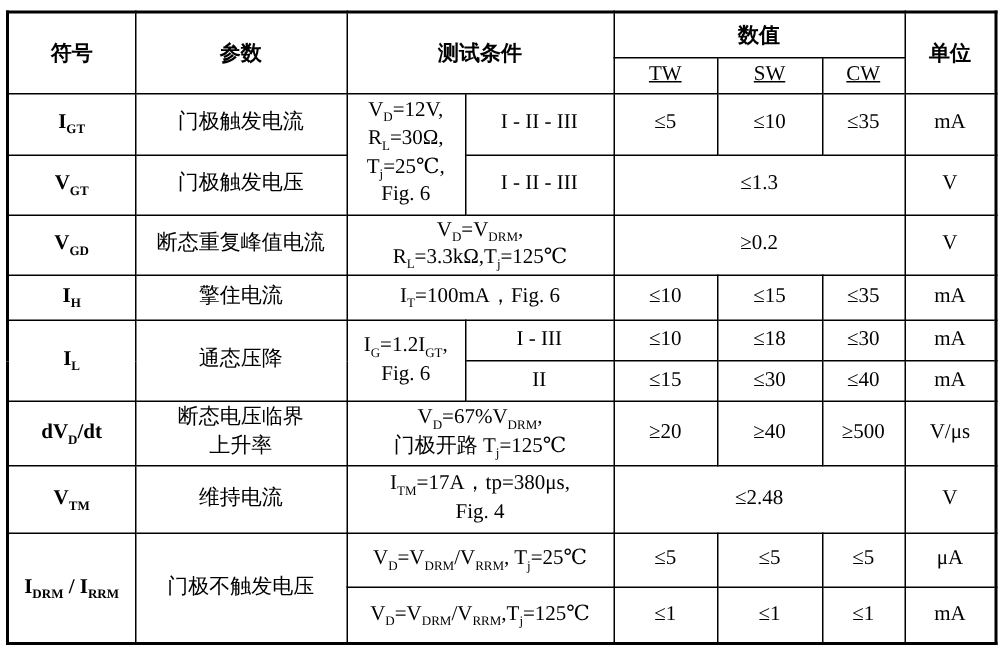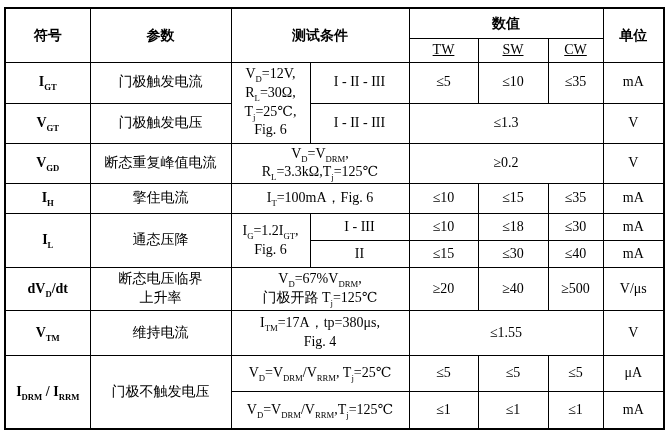--- a/index.html
+++ b/index.html
@@ -164,21 +164,21 @@
       <td class="val">≥20</td>
       <td class="val">≥40</td>
       <td class="val">≥500</td>
       <td class="unit">V/μs</td>
     </tr>
 
     <tr style="height:45px">
       <td class="sym">V<sub>TM</sub></td>
       <td class="param">维持电流</td>
       <td class="cond" colspan="2">I<sub>TM</sub>=17A，tp=380μs,<br>Fig. 4</td>
-      <td class="val" colspan="3">≤1.55</td>
+      <td class="val" colspan="3">≤2.48</td>
       <td class="unit">V</td>
     </tr>
 
     <tr style="height:36px">
       <td class="sym" rowspan="2">I<sub>DRM</sub> / I<sub>RRM</sub></td>
       <td class="param" rowspan="2">门极不触发电压</td>
       <td class="cond" colspan="2">V<sub>D</sub>=V<sub>DRM</sub>/V<sub>RRM</sub>, T<sub>j</sub>=25℃</td>
       <td class="val">≤5</td>
       <td class="val">≤5</td>
       <td class="val">≤5</td>

